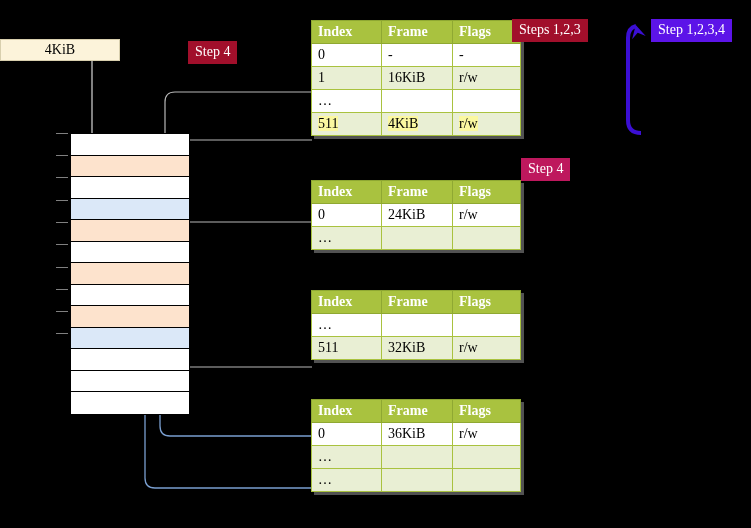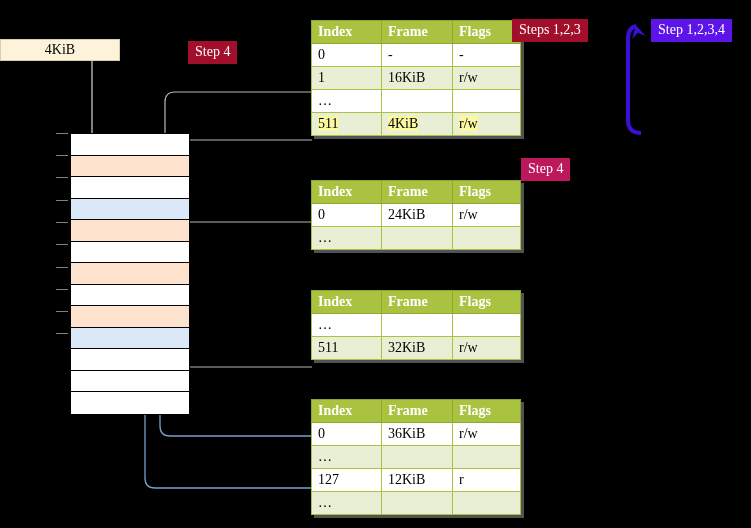--- a/index.html
+++ b/index.html
@@ -245,25 +245,20 @@
           <tr>
             <td>0</td>
             <td>36KiB</td>
             <td>r/w</td>
           </tr>
           <tr class="alt">
             <td>…</td>
             <td></td>
             <td></td>
           </tr>
-          <tr>
-            <td>127</td>
-            <td>12KiB</td>
-            <td>r</td>
-          </tr>
           <tr class="alt">
             <td>…</td>
             <td></td>
             <td></td>
           </tr>
         </tbody>
       </table>
     </div>
 
   <div id="badges-host">

